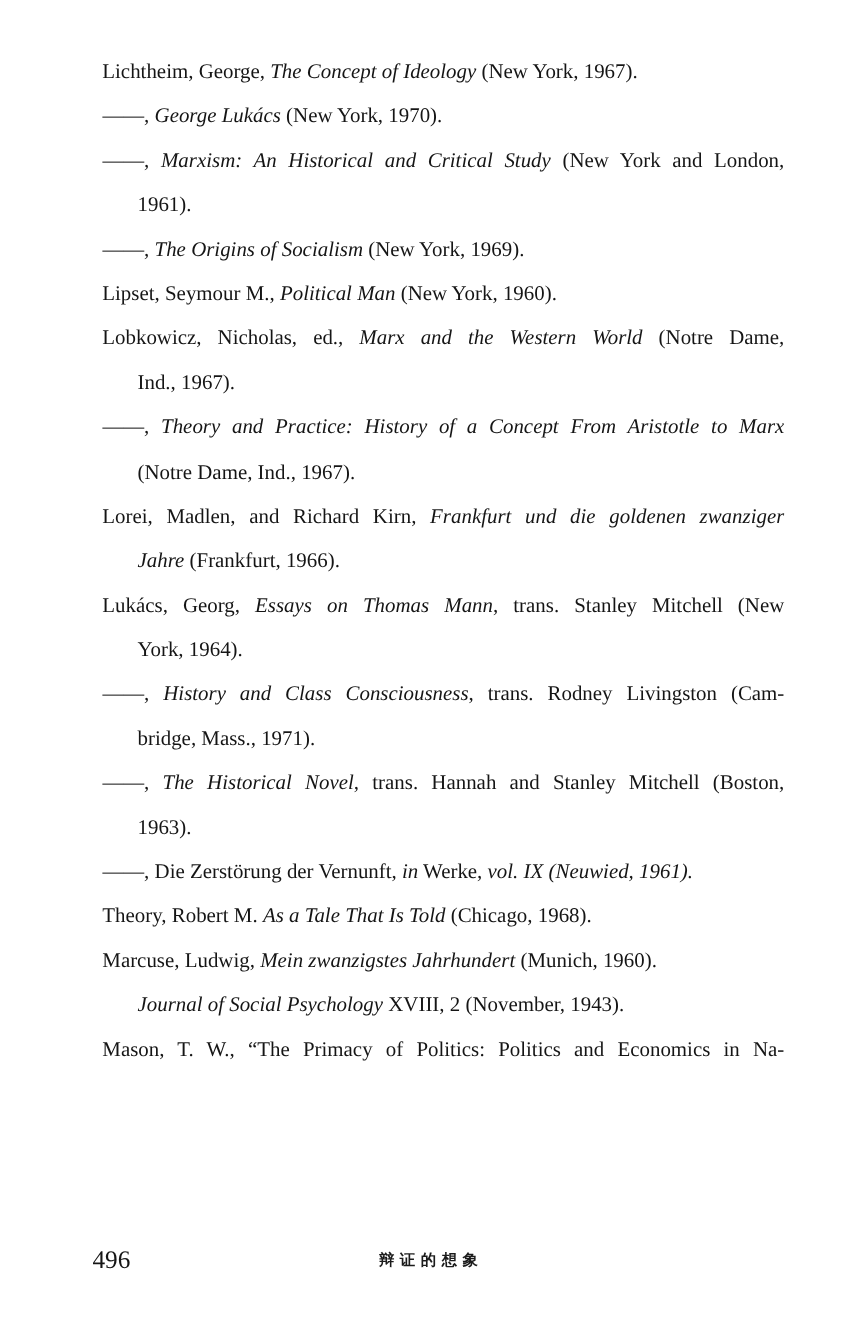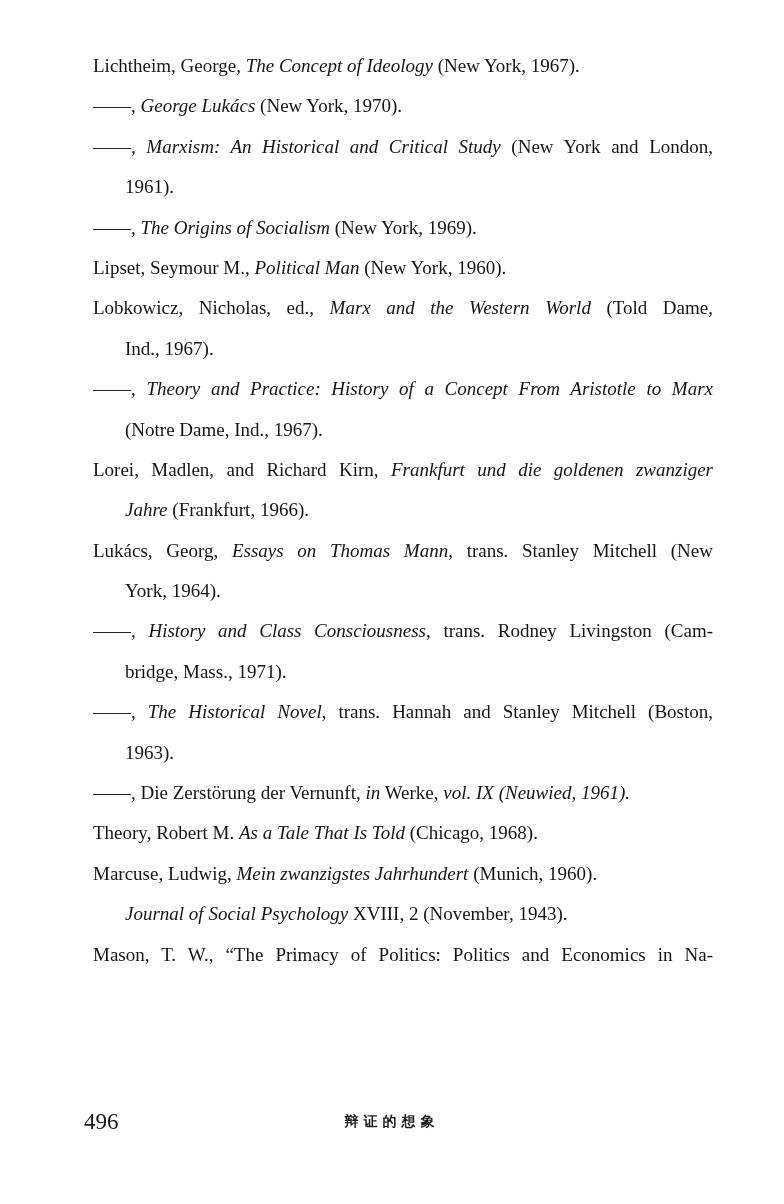--- a/index.html
+++ b/index.html
@@ -28,21 +28,21 @@
     overflow: hidden;
   }
   .line.indent { padding-left: 32px; }
   .line.just {
     text-align: justify;
     text-align-last: justify;
   }
   .seg.it { font-style: italic; }
   .footer {
     position: absolute;
-    left: 0; top: 1106px;
+    left: 0; top: 1130px;
     width: 784px; height: 44px;
   }
   .pageno {
     position: absolute;
     left: 84px; top: 2px;
     font-size: 23px;
     line-height: 28px;
     color: #151515;
   }
   .runtitle {
@@ -72,21 +72,21 @@
         <div class="line just"><span class="seg">——, </span><span class="seg it">Marxism: An Historical and Critical Study</span><span class="seg"> (New York and London,</span></div>
         <div class="line indent"><span class="seg">1961).</span></div>
       </div>
       <div class="entry">
         <div class="line"><span class="seg">——, </span><span class="seg it">The Origins of Socialism</span><span class="seg"> (New York, 1969).</span></div>
       </div>
       <div class="entry">
         <div class="line"><span class="seg">Lipset, Seymour M., </span><span class="seg it">Political Man</span><span class="seg"> (New York, 1960).</span></div>
       </div>
       <div class="entry">
-        <div class="line just"><span class="seg">Lobkowicz, Nicholas, ed., </span><span class="seg it">Marx and the Western World</span><span class="seg"> (Told Dame,</span></div>
+        <div class="line just"><span class="seg">Lobkowicz, Nicholas, ed., </span><span class="seg it">Marx and the Western World</span><span class="seg"> (Notre Dame,</span></div>
         <div class="line indent"><span class="seg">Ind., 1967).</span></div>
       </div>
       <div class="entry">
         <div class="line just"><span class="seg">——, </span><span class="seg it">Theory and Practice: History of a Concept From Aristotle to Marx</span></div>
         <div class="line indent"><span class="seg">(Notre Dame, Ind., 1967).</span></div>
       </div>
       <div class="entry">
         <div class="line just"><span class="seg">Lorei, Madlen, and Richard Kirn, </span><span class="seg it">Frankfurt und die goldenen zwanziger</span></div>
         <div class="line indent"><span class="seg it">Jahre</span><span class="seg"> (Frankfurt, 1966).</span></div>
       </div>

